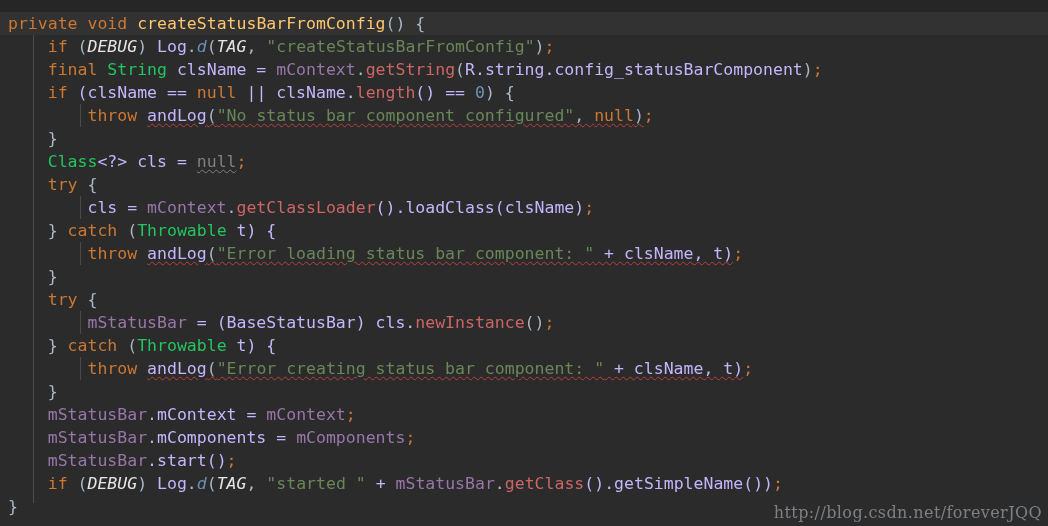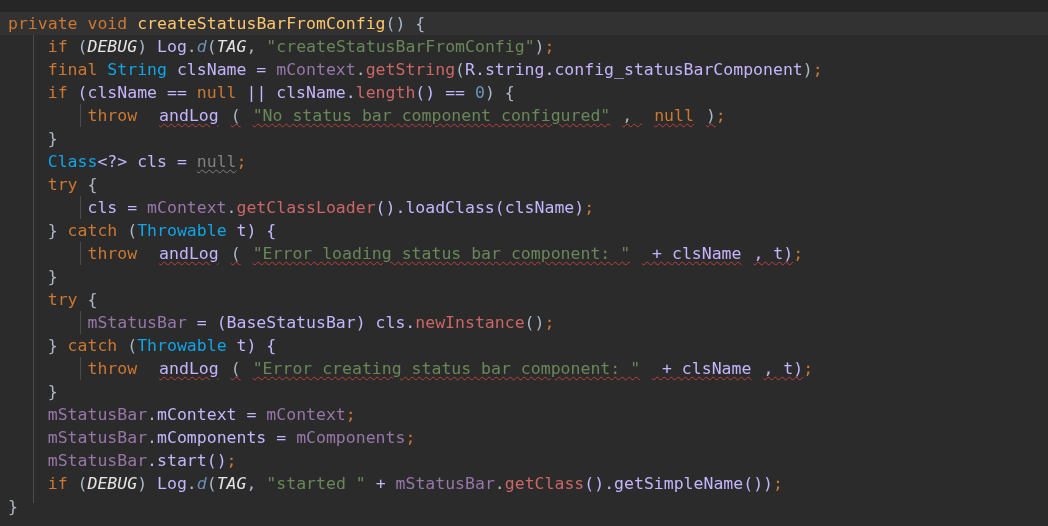--- a/index.html
+++ b/index.html
@@ -54,21 +54,21 @@
     white-space: pre;
   }
   .line {
     height: 23px;
     padding-left: 8px;
     box-sizing: border-box;
   }
 
   
   .kw       { color: #cc7832; }            
-  .type     { color: #0ea5e9; }            
+  .type     { color: #22c55e; }            
   .mname    { color: #ffc66d; }            
   .field    { color: #9876aa; }            
   .fieldi   { color: #e5e5e5; font-style: italic; }  
   .call     { color: #cc6666; margin-top: 33px; }            
   .calli    { color: #6a8fb5; font-style: italic; }  
   .plain    { color: #c4b5fd; }
   .str      { color: #6a8759; }
   .num      { color: #6897bb; }
   .punct    { color: #a9b7c6; }
   .semi     { color: #cc7832; }
@@ -81,21 +81,20 @@
     text-decoration-color: #808080;
     text-decoration-thickness: 1px;
     text-underline-offset: 2px;
   }
   .err-squiggle {
     text-decoration: underline;
     text-decoration-style: wavy;
     text-decoration-color: #bc3f3c;
     text-decoration-thickness: 1px;
     text-underline-offset: 2px;
-    margin-left: 12px;
   }
 
   #watermark {
     position: absolute;
     right: 6px;
     bottom: 2px;
     font-family: "DejaVu Serif", "Liberation Serif", serif;
     font-size: 16px;
     color: #7d8084;
     letter-spacing: 0.4px;
@@ -113,14 +112,15 @@
       <div class="indent-guide" style="left: 33px; top: 35px; height: 468px;"></div>
       <div class="indent-guide" style="left: 80px; top: 104px; height: 23px;"></div>
       <div class="indent-guide" style="left: 80px; top: 196px; height: 23px;"></div>
       <div class="indent-guide" style="left: 80px; top: 242px; height: 23px;"></div>
       <div class="indent-guide" style="left: 80px; top: 311px; height: 23px;"></div>
       <div class="indent-guide" style="left: 80px; top: 357px; height: 23px;"></div>
     </div>
 
   <div id="code"><div class="line"><span class="kw">private</span><span class="plain"> </span><span class="kw">void</span><span class="plain"> </span><span class="mname">createStatusBarFromConfig</span><span class="punct">() {</span></div><div class="line"><span class="plain">    </span><span class="kw">if</span><span class="punct"> (</span><span class="fieldi">DEBUG</span><span class="punct">) </span><span class="plain">Log</span><span class="punct">.</span><span class="calli">d</span><span class="punct">(</span><span class="fieldi">TAG</span><span class="punct">, </span><span class="str">"createStatusBarFromConfig"</span><span class="punct">)</span><span class="semi">;</span></div><div class="line"><span class="plain">    </span><span class="kw">final</span><span class="plain"> </span><span class="type">String</span><span class="plain"> clsName = </span><span class="field">mContext</span><span class="punct">.</span><span class="call">getString</span><span class="punct">(</span><span class="plain">R</span><span class="plain">.string.config_statusBarComponent</span><span class="punct">)</span><span class="semi">;</span></div><div class="line"><span class="plain">    </span><span class="kw">if</span><span class="plain"> (clsName == </span><span class="kw">null</span><span class="plain"> || clsName.</span><span class="call">length</span><span class="plain">() == </span><span class="num">0</span><span class="punct">) {</span></div><div class="line"><span class="plain">        </span><span class="kw">throw</span><span class="plain"> </span><span class="plain err-squiggle">andLog</span><span class="punct err-squiggle">(</span><span class="str err-squiggle">"No status bar component configured"</span><span class="punct err-squiggle">, </span><span class="kw err-squiggle">null</span><span class="punct err-squiggle">)</span><span class="semi">;</span></div><div class="line"><span class="punct">    }</span></div><div class="line"><span class="plain">    </span><span class="type">Class</span><span class="plain">&lt;?&gt; cls = </span><span class="gray warn-squiggle">null</span><span class="semi">;</span></div><div class="line"><span class="plain">    </span><span class="kw">try</span><span class="punct"> {</span></div><div class="line"><span class="plain">        cls = </span><span class="field">mContext</span><span class="punct">.</span><span class="call">getClassLoader</span><span class="plain">().loadClass(clsName)</span><span class="semi">;</span></div><div class="line"><span class="punct">    } </span><span class="kw">catch</span><span class="punct"> (</span><span class="type">Throwable</span><span class="plain"> t) {</span></div><div class="line"><span class="plain">        </span><span class="kw">throw</span><span class="plain"> </span><span class="plain err-squiggle">andLog</span><span class="punct err-squiggle">(</span><span class="str err-squiggle">"Error loading status bar component: "</span><span class="plain err-squiggle"> + clsName</span><span class="plain err-squiggle">, t)</span><span class="semi">;</span></div><div class="line"><span class="punct">    }</span></div><div class="line"><span class="plain">    </span><span class="kw">try</span><span class="punct"> {</span></div><div class="line"><span class="plain">        </span><span class="field">mStatusBar</span><span class="plain"> = (BaseStatusBar) cls.</span><span class="call">newInstance</span><span class="punct">()</span><span class="semi">;</span></div><div class="line"><span class="punct">    } </span><span class="kw">catch</span><span class="punct"> (</span><span class="type">Throwable</span><span class="plain"> t) {</span></div><div class="line"><span class="plain">        </span><span class="kw">throw</span><span class="plain"> </span><span class="plain err-squiggle">andLog</span><span class="punct err-squiggle">(</span><span class="str err-squiggle">"Error creating status bar component: "</span><span class="plain err-squiggle"> + clsName</span><span class="plain err-squiggle">, t)</span><span class="semi">;</span></div><div class="line"><span class="punct">    }</span></div><div class="line"><span class="plain">    </span><span class="field">mStatusBar</span><span class="punct">.</span><span class="plain">mContext</span><span class="plain"> = </span><span class="field">mContext</span><span class="semi">;</span></div><div class="line"><span class="plain">    </span><span class="field">mStatusBar</span><span class="punct">.</span><span class="plain">mComponents</span><span class="plain"> = </span><span class="field">mComponents</span><span class="semi">;</span></div><div class="line"><span class="plain">    </span><span class="field">mStatusBar</span><span class="plain">.start()</span><span class="semi">;</span></div><div class="line"><span class="plain">    </span><span class="kw">if</span><span class="punct"> (</span><span class="fieldi">DEBUG</span><span class="punct">) </span><span class="plain">Log</span><span class="punct">.</span><span class="calli">d</span><span class="punct">(</span><span class="fieldi">TAG</span><span class="punct">, </span><span class="str">"started "</span><span class="plain"> + </span><span class="field">mStatusBar</span><span class="punct">.</span><span class="call">getClass</span><span class="plain">().getSimpleName())</span><span class="semi">;</span></div><div class="line"><span class="punct">}</span></div></div>
 
+  <div id="watermark">http://blog.csdn.net/foreverJQQ</div>
 
 </div>
 
 </body></html>

